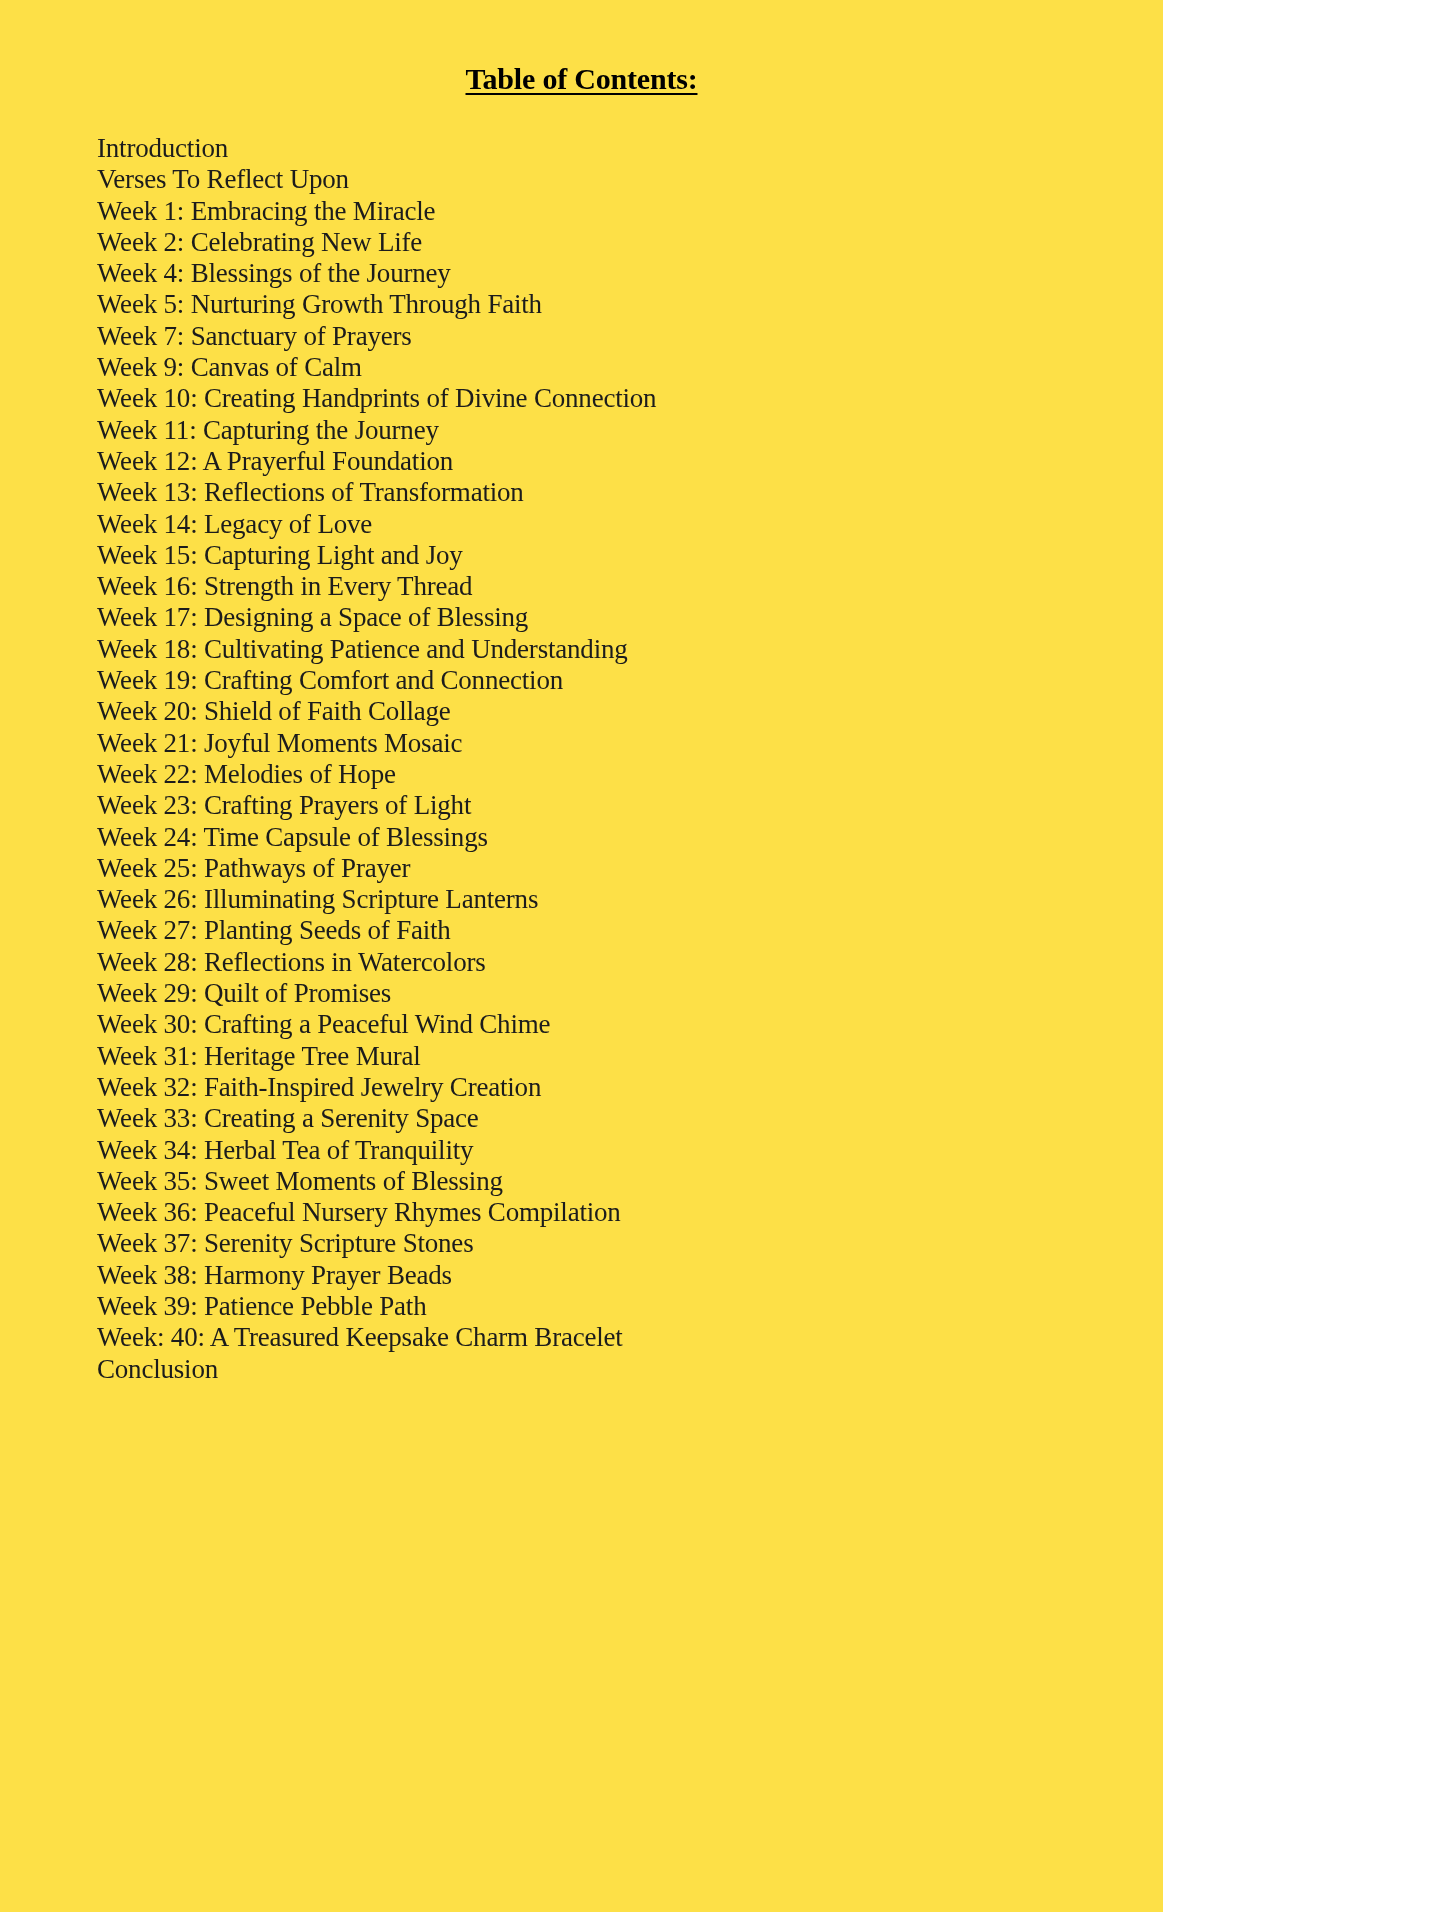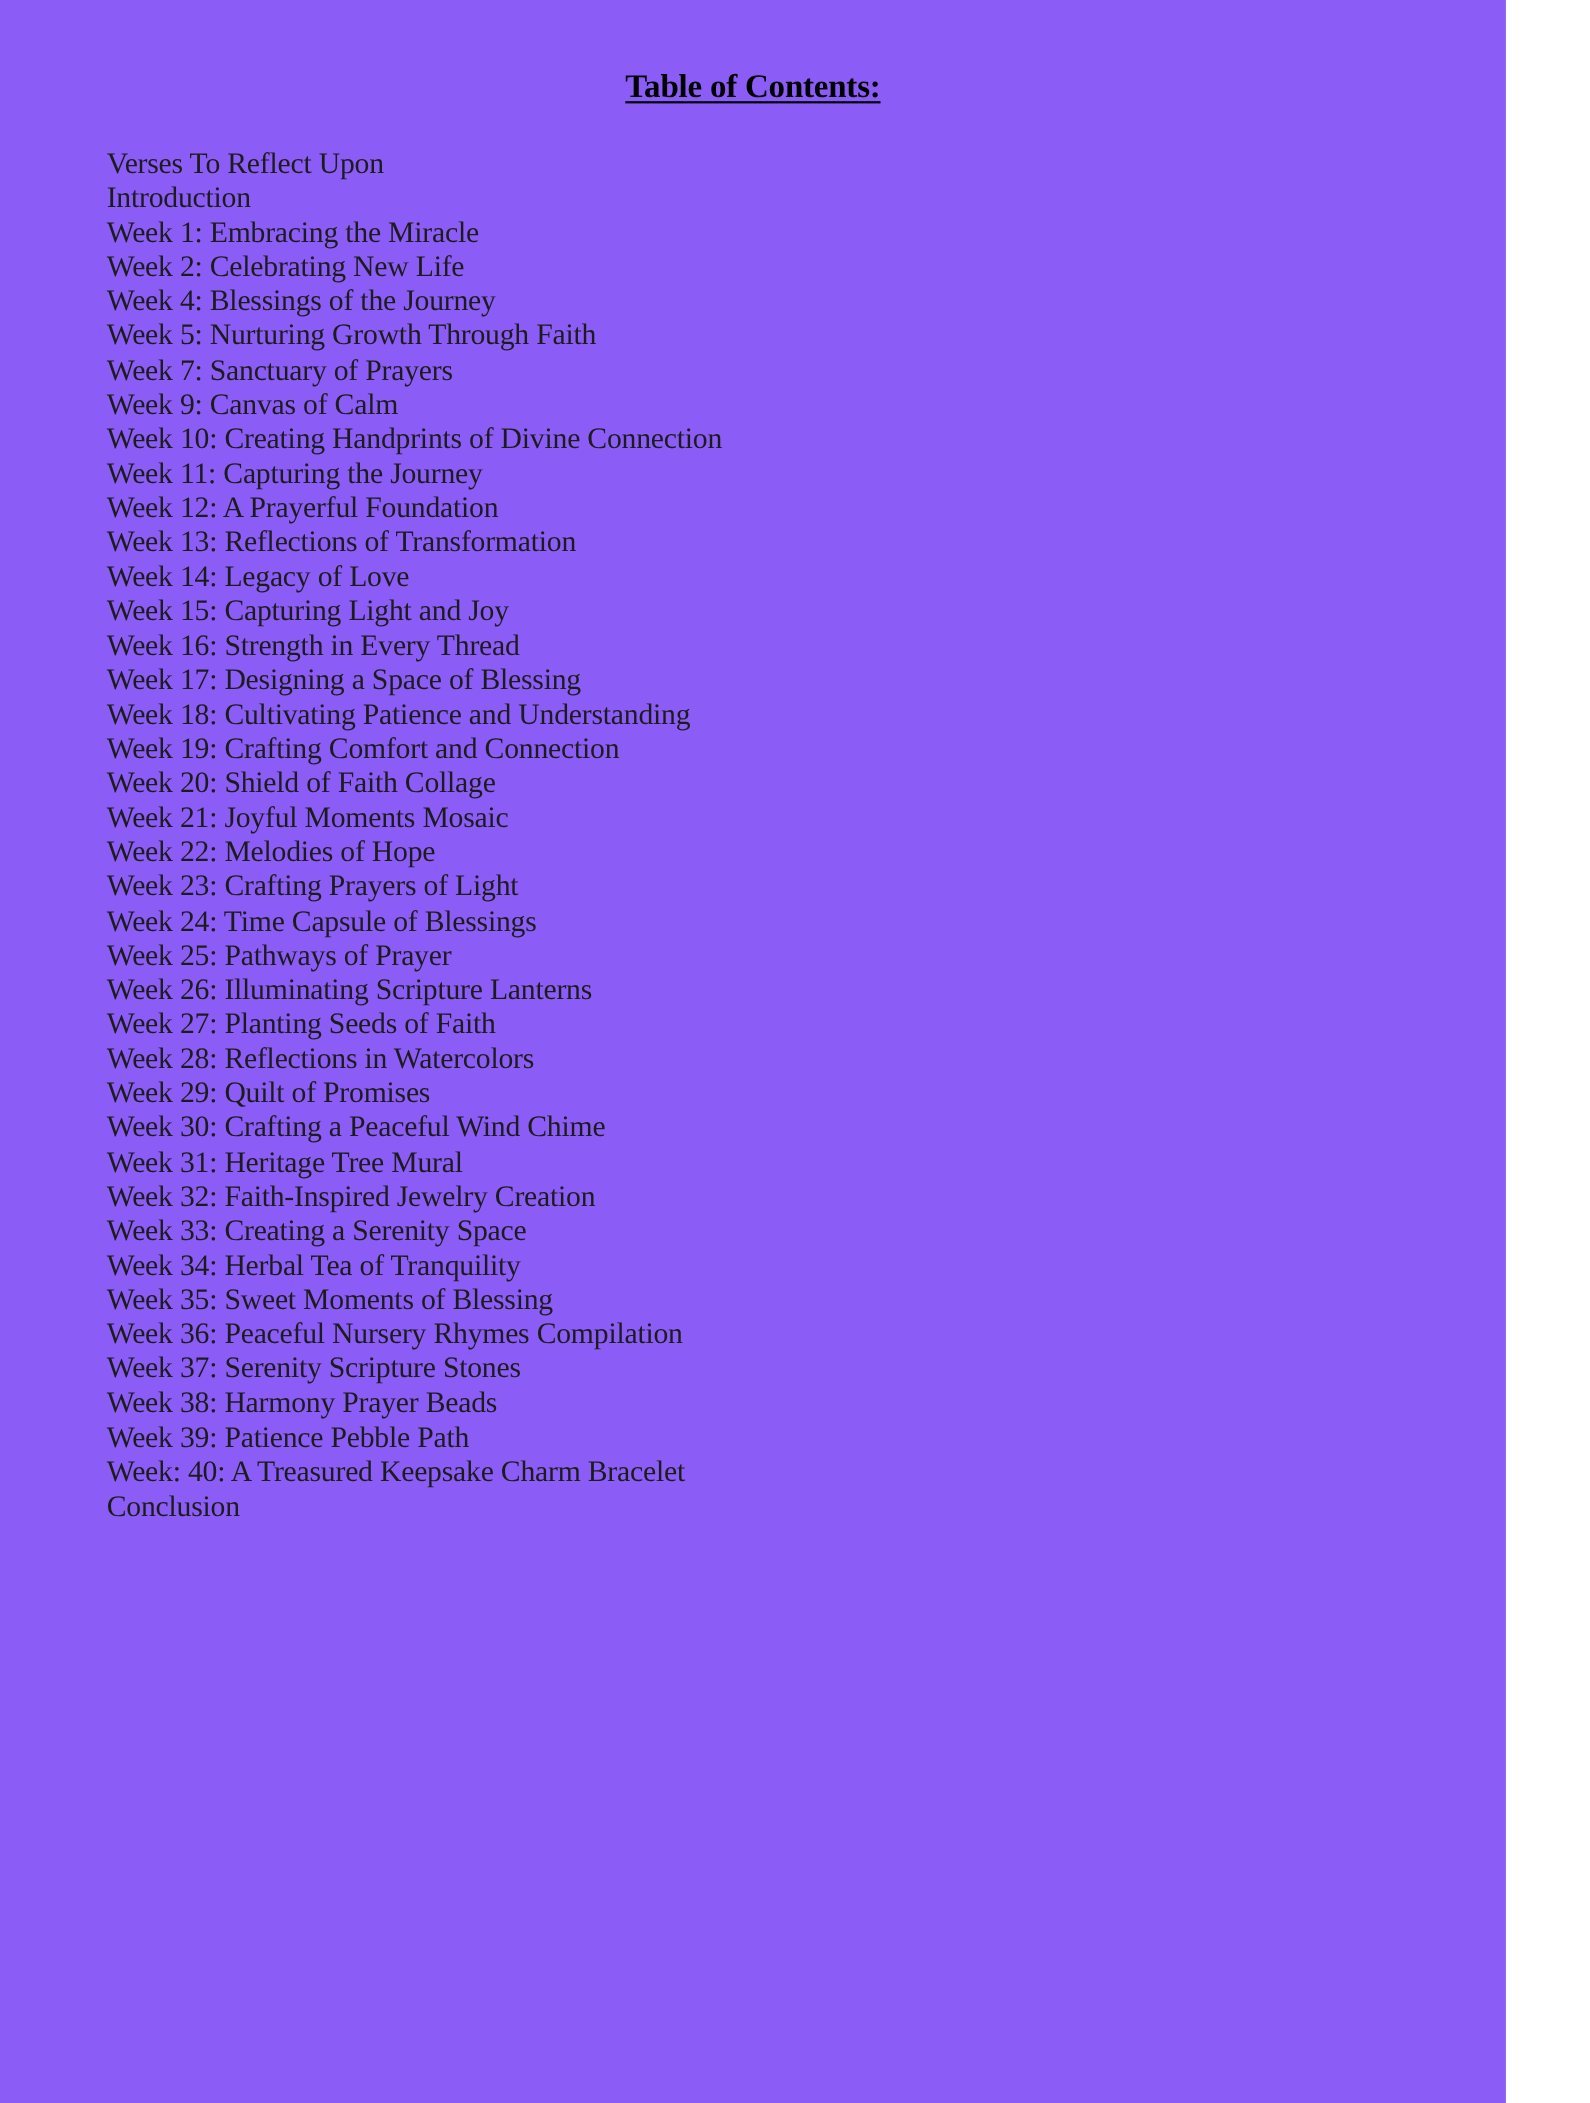--- a/index.html
+++ b/index.html
@@ -2,23 +2,23 @@
 <html><head>
 <meta charset="utf-8">
 <style>
   html, body {
     margin: 0;
     padding: 0;
     background: #ffffff;
   }
   .page {
     position: relative;
-    width: 1369px;
+    width: 1163px;
     height: 1912px;
-    background: #8b5cf6;
+    background: #fde047;
     color: #1a1a1a;
     font-family: "Liberation Serif", "DejaVu Serif", serif;
     overflow: hidden;
     box-sizing: border-box;
   }
   .doc-title {
     margin: 0;
     padding-top: 62px;
     text-align: center;
     font-size: 30px;
@@ -42,22 +42,22 @@
     letter-spacing: -0.2px;
   }
 </style>
 </head>
 <body>
 
 <div class="page">
   <h1 class="doc-title">Table of Contents:</h1>
 
   <div class="toc-list">
+      <div class="toc-entry">Introduction</div>
       <div class="toc-entry">Verses To Reflect Upon</div>
-      <div class="toc-entry">Introduction</div>
       <div class="toc-entry">Week 1: Embracing the Miracle</div>
       <div class="toc-entry">Week 2: Celebrating New Life</div>
       <div class="toc-entry">Week 4: Blessings of the Journey</div>
       <div class="toc-entry">Week 5: Nurturing Growth Through Faith</div>
       <div class="toc-entry">Week 7: Sanctuary of Prayers</div>
       <div class="toc-entry">Week 9: Canvas of Calm</div>
       <div class="toc-entry">Week 10: Creating Handprints of Divine Connection</div>
       <div class="toc-entry">Week 11: Capturing the Journey</div>
       <div class="toc-entry">Week 12: A Prayerful Foundation</div>
       <div class="toc-entry">Week 13: Reflections of Transformation</div>

